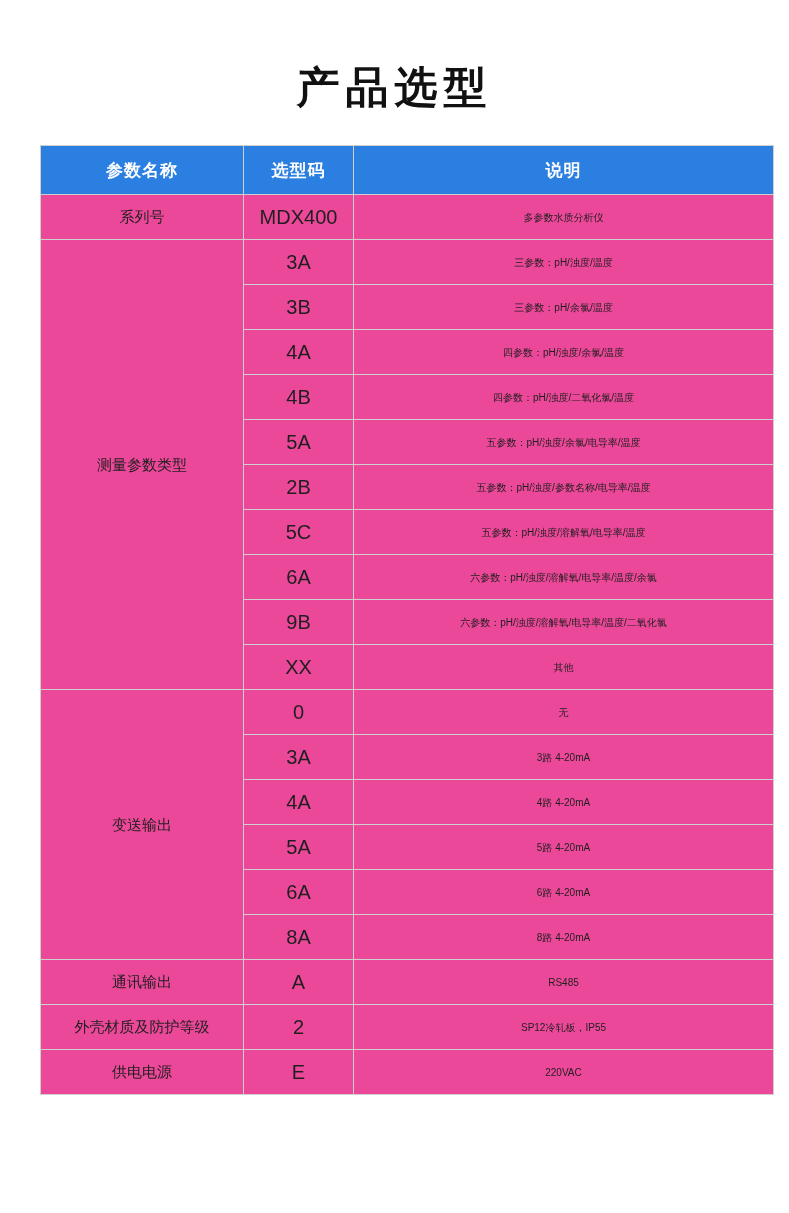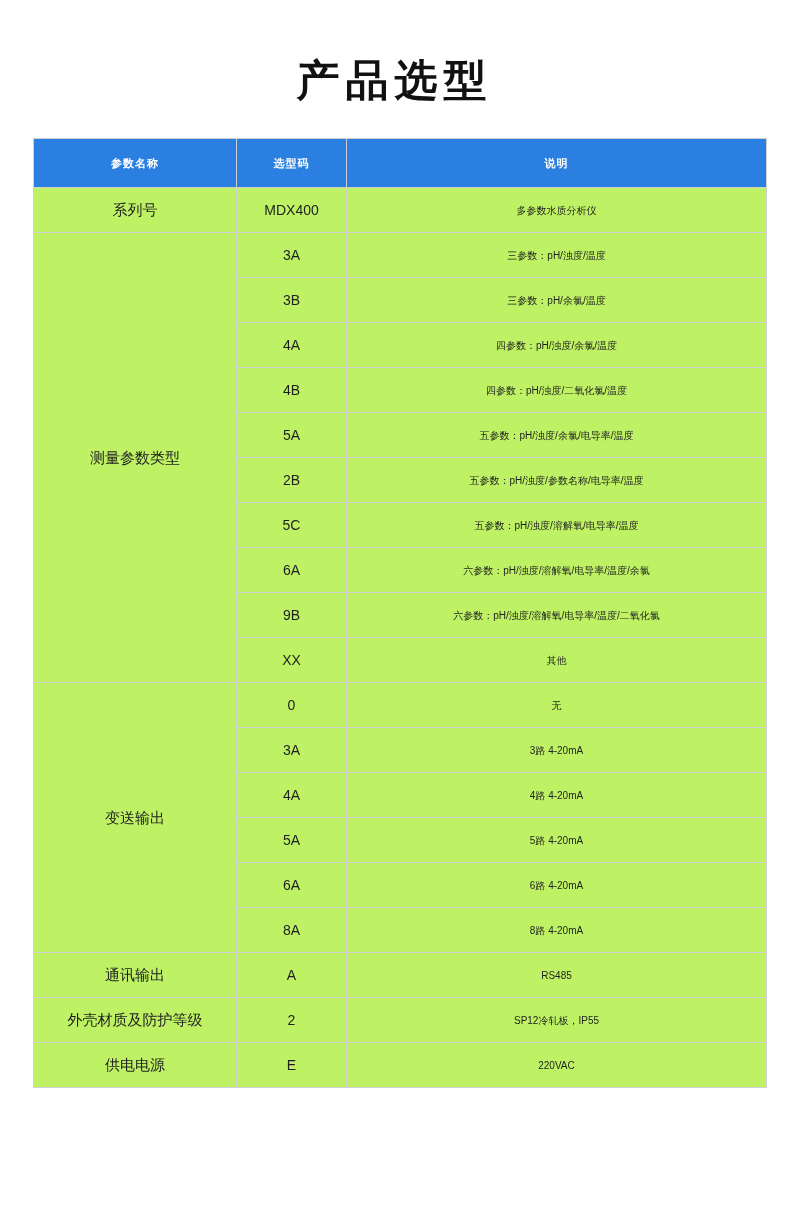--- a/index.html
+++ b/index.html
@@ -11,21 +11,21 @@
     width: 789px;
     min-height: 1213px;
     font-family: "Liberation Sans", "DejaVu Sans", sans-serif;
     color: #1a1a1a;
     -webkit-font-smoothing: antialiased;
   }
   .page {
     width: 789px;
     min-height: 1213px;
     box-sizing: border-box;
-    padding: 5px;
+    padding: 12px;
     position: relative;
   }
   .page-title {
     text-align: center;
     font-size: 43px;
     font-weight: bold;
     letter-spacing: 6px;
     color: #111111;
     margin: 0;
     padding: 52px 0 34px 0;
@@ -42,38 +42,38 @@
   }
   table.spec td, table.spec th {
     border: 1px solid #cfcfcf;
     padding: 0;
     vertical-align: middle;
     text-align: center;
   }
   thead th {
     background: #2a7fe0;
     color: #ffffff;
-    font-size: 11px;
+    font-size: 17px;
     font-weight: bold;
     height: 48px;
     letter-spacing: 1px;
   }
   tbody td {
-    background: #bef264;
+    background: #ec4899;
     font-size: 15px;
     color: #1f1f1f;
     height: 44px;
     line-height: 1.35;
   }
   td.param-name {
     font-size: 15px;
     color: #1f1f1f;
   }
   td.code-cell {
-    font-size: 14px;
+    font-size: 20px;
   }
   td.desc-cell {
     font-size: 10px;
     padding: 0 6px;
   }
   col.c1 { width: 203px; }
   col.c2 { width: 110px; }
   col.c3 { width: 420px; }
 </style>
 </head>

